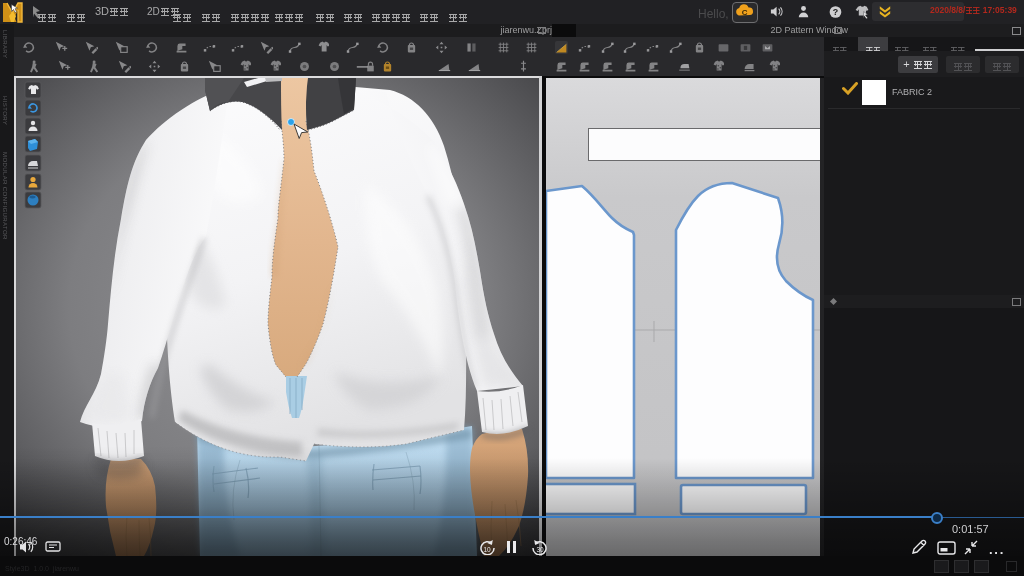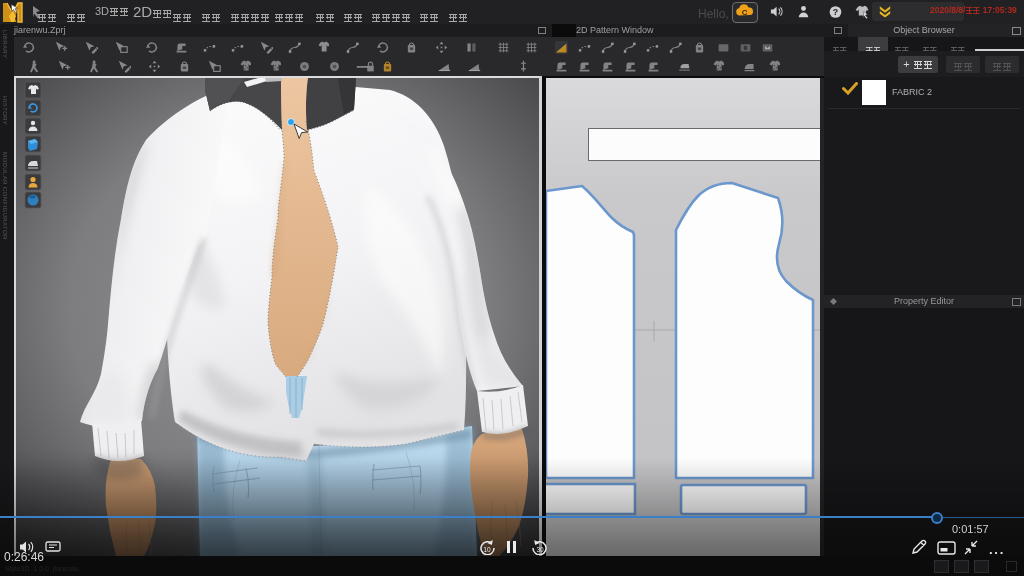--- a/index.html
+++ b/index.html
@@ -13,21 +13,21 @@
  linear-gradient(currentColor,currentColor) 6.4px 1.8px/0.8px 4px no-repeat}
 .cns{display:inline-block;width:6.5px;height:7px;margin:0 .5px;vertical-align:-1px;background:
  linear-gradient(currentColor,currentColor) 0 0/6.5px 0.9px no-repeat,
  linear-gradient(currentColor,currentColor) 0 3px/6.5px 0.9px no-repeat,
  linear-gradient(currentColor,currentColor) 0 6px/6.5px 0.9px no-repeat,
  linear-gradient(currentColor,currentColor) 2.8px 0/0.9px 7px no-repeat}
 
 #menubar{left:0;top:0;width:1024px;height:24px;background:#212124}
 .mi{position:absolute;top:7px;color:#a9a9aa}
 
-.tbar{top:24px;height:13px;background:#1c1c1e;color:#9f9fa0;font-size:9px;text-align:left;line-height:13px}
+.tbar{top:24px;height:13px;background:#1c1c1e;color:#9f9fa0;font-size:9px;text-align:right;line-height:13px}
 
 .tools{top:37px;height:39px;background:#29292c}
 .ico{position:absolute;width:13px;height:13px;opacity:.8}
 
 #lstrip{left:0;top:24px;width:14px;height:532px;background:#18181a}
 .vtxt{position:absolute;left:2px;width:11px;color:#59595c;font-size:6px;letter-spacing:.4px;writing-mode:vertical-lr;text-align:left}
 
 #rpanel{left:824px;top:24px;width:200px;height:552px;background:#1d1d1f}
 
 #bstrip{left:0;top:556px;width:1024px;height:20px;background:#0b0b0c}
@@ -338,21 +338,20 @@
 <path d="M130,152 C136,140 144,126 152,118 C162,108 176,105 186,105 L232,120 C237,134 238,150 233,166 C229,180 231,193 240,203 C248,211 258,218 267,222 L267,400 L130,400 Z" fill="#fdfdfe" stroke="#6b97cc" stroke-width="2.6" stroke-linejoin="round"></path>
 
 <rect x="-6" y="406" width="95" height="30" fill="#fdfdfe" stroke="#6b97cc" stroke-width="2.6"></rect>
 <rect x="135" y="407" width="125" height="29" rx="2" fill="#fdfdfe" stroke="#6b97cc" stroke-width="2.6"></rect>
 <rect x="274" y="0" width="4" height="478" fill="#232325"></rect>
 </svg>
 </div>
 
 <div class="abs" id="rpanel">
 
-  <div class="abs" style="left:0;top:0;width:200px;height:13px;background:#232326;color:#a8a8aa;font-size:9px;text-align:center;line-height:13px">Object Browser</div>
   <div class="abs" style="left:8px;top:5px;width:5px;height:5px;background:#8a8a8c;transform:rotate(45deg)"></div>
   <div class="abs" style="left:188px;top:3px;width:7px;height:6px;border:1px solid #8a8a8c"></div>
 
   <div class="abs" style="left:0;top:13px;width:200px;height:14px;background:#161618"></div>
   <div class="abs" style="left:151px;top:25px;width:49px;height:2px;background:#cfcfd1"></div>
   <div class="abs" style="left:8px;top:15px;color:#606063"><i class="cns"></i><i class="cns"></i></div>
   <div class="abs" style="left:34px;top:13px;width:30px;height:14px;background:#3d3d40;color:#d0d0d2;text-align:center;padding-top:2px;box-sizing:border-box"><i class="cns"></i><i class="cns"></i></div>
   <div class="abs" style="left:70px;top:15px;color:#606063"><i class="cns"></i><i class="cns"></i></div>
   <div class="abs" style="left:98px;top:15px;color:#606063"><i class="cns"></i><i class="cns"></i></div>
   <div class="abs" style="left:126px;top:15px;color:#606063"><i class="cns"></i><i class="cns"></i></div>
@@ -363,40 +362,39 @@
   <div class="abs" style="left:161px;top:32px;width:34px;height:17px;background:#2c2c2e;border-radius:2px;color:#525255;text-align:center;line-height:17px"><i class="cn"></i><i class="cn"></i></div>
 
   <div class="abs" style="left:0;top:53px;width:200px;height:218px;background:#19191b"></div>
   <svg class="abs" style="left:18px;top:58px" width="16" height="13" viewBox="0 0 16 13">
       <path d="M1.5 6.5 L6 11 L14.5 1.5" stroke="#d8a125" stroke-width="3" fill="none" stroke-linecap="round"></path>
     </svg>
   <div class="abs" style="left:38px;top:56px;width:24px;height:25px;background:#fff"></div>
   <div class="abs" style="left:68px;top:63px;color:#b2b2b4;font-size:9px">FABRIC 2</div>
   <div class="abs" style="left:4px;top:84px;width:192px;height:1px;background:#2a2a2c"></div>
 
-  <div class="abs" style="left:0;top:271px;width:200px;height:13px;background:#232326;color:#98989a;font-size:9px;text-align:center;line-height:13px">Property Editor</div>
   <div class="abs" style="left:7px;top:275px;width:5px;height:5px;background:#7a7a7c;transform:rotate(45deg)"></div>
   <div class="abs" style="left:188px;top:274px;width:7px;height:6px;border:1px solid #7a7a7c"></div>
   <div class="abs" style="left:0;top:284px;width:200px;height:268px;background:#161618"></div>
 </div>
 
 <div class="abs" id="menubar">
   <svg class="abs" style="left:1px;top:0" width="28" height="24" viewBox="0 0 28 24">
     <path d="M2 22 L2 3 L6 3 L11.5 13 L17 3 L21 3 L21 22 L17 22 L17 10 L13.5 17 L15.5 22 Z" fill="#cf9017"></path>
     <path d="M6 3 L11.5 13 L17 3 L21 3 L21 22 L17 22 L17 10" fill="none" stroke="#f2b83c" stroke-width="1.4"></path>
     <path d="M8 16 L11.5 11.5 L15 16 L13 22 L10 22 Z" fill="#f4bc2e"></path>
     <path d="M10.5 4.5 l0 7 l2-2 l1.5 3 l1.5-.8 l-1.5-3 l2.6-.5 z" fill="#fff" stroke="#333" stroke-width=".5"></path>
   </svg>
   <svg class="abs" style="left:31px;top:5px" width="12" height="14" viewBox="0 0 12 14">
       <path d="M2 1 l7 5 -4 1 4 5 -2 1.5 -4-5 -1 4z" fill="#8a8a8a"></path>
     </svg>
   <div class="mi" style="left:37px"><i class="cn"></i><i class="cn"></i></div>
   <div class="mi" style="left:66px"><i class="cn"></i><i class="cn"></i></div>
   <div class="mi" style="left:95px;font-size:11px;line-height:9px">3D<i class="cn"></i><i class="cn"></i></div>
-  <div class="mi" style="left:133px;font-size:15px;line-height:9px">2D<i class="cn"></i><i class="cn"></i></div>
+  <div class="mi" style="left:147px;font-size:10px;line-height:9px">2D<i class="cn"></i><i class="cn"></i></div>
   <div class="mi" style="left:172px"><i class="cn"></i><i class="cn"></i></div>
   <div class="mi" style="left:201px"><i class="cn"></i><i class="cn"></i></div>
   <div class="mi" style="left:230px"><i class="cn"></i><i class="cn"></i><i class="cn"></i><i class="cn"></i></div>
   <div class="mi" style="left:274px"><i class="cn"></i><i class="cn"></i><i class="cn"></i></div>
   <div class="mi" style="left:315px"><i class="cn"></i><i class="cn"></i></div>
   <div class="mi" style="left:343px"><i class="cn"></i><i class="cn"></i></div>
   <div class="mi" style="left:371px"><i class="cn"></i><i class="cn"></i><i class="cn"></i><i class="cn"></i></div>
   <div class="mi" style="left:419px"><i class="cn"></i><i class="cn"></i></div>
   <div class="mi" style="left:448px"><i class="cn"></i><i class="cn"></i></div>
   <div class="mi" style="left:698px;color:#4b4b4d;font-size:12px;top:7px;font-style:normal">Hello,</div>
@@ -607,21 +605,21 @@
   <div class="abs" style="left:5px;top:9px;color:#232325;font-size:7px">Style3D &nbsp;1.0.0 &nbsp;jiarenwu</div>
   <div class="abs" style="left:934px;top:4px;width:13px;height:11px;border:1px solid #2e2e30;background:#1a1a1c"></div>
   <div class="abs" style="left:954px;top:4px;width:13px;height:11px;border:1px solid #2e2e30;background:#1a1a1c"></div>
   <div class="abs" style="left:974px;top:4px;width:13px;height:11px;border:1px solid #2e2e30;background:#1a1a1c"></div>
   <div class="abs" style="left:1006px;top:5px;width:9px;height:9px;border:1px solid #29292b"></div>
 </div>
 
 <div class="abs" style="left:0;top:516px;width:937px;height:2px;background:#3a7fc8"></div>
 <div class="abs" style="left:937px;top:516.5px;width:87px;height:1.5px;background:#295a91"></div>
 <div class="abs" style="left:931px;top:511.5px;width:8px;height:8px;border-radius:50%;border:2px solid #3a7fc8;background:#0d2946"></div>
-<div class="abs" style="left:4px;top:550px;color:#d8d8da;font-size:12px">0:26:46</div>
+<div class="abs" style="left:4px;top:536px;color:#d8d8da;font-size:10px">0:26:46</div>
 <div class="abs" style="left:952px;top:523px;color:#cfcfd1;font-size:11px">0:01:57</div>
 
 <svg class="abs wicon" style="left:19px;top:540px" width="16" height="14" viewBox="0 0 16 14">
   <path d="M1 4.5 h2.6 l3.4-3 v11 l-3.4-3 H1 z" fill="#e2e2e4"></path>
   <path d="M9.5 4 a4.2 4.2 0 0 1 0 6 M11.8 2.2 a7 7 0 0 1 0 9.6" stroke="#e2e2e4" stroke-width="1.2" fill="none"></path>
 </svg>
 <svg class="abs wicon" style="left:45px;top:541px" width="16" height="13" viewBox="0 0 16 13">
   <rect x="1" y="1" width="14" height="9" rx="1.5" fill="none" stroke="#e2e2e4" stroke-width="1.3"></rect>
   <path d="M4 4 h8 M4 6.5 h5" stroke="#e2e2e4" stroke-width="1"></path>
 </svg>

